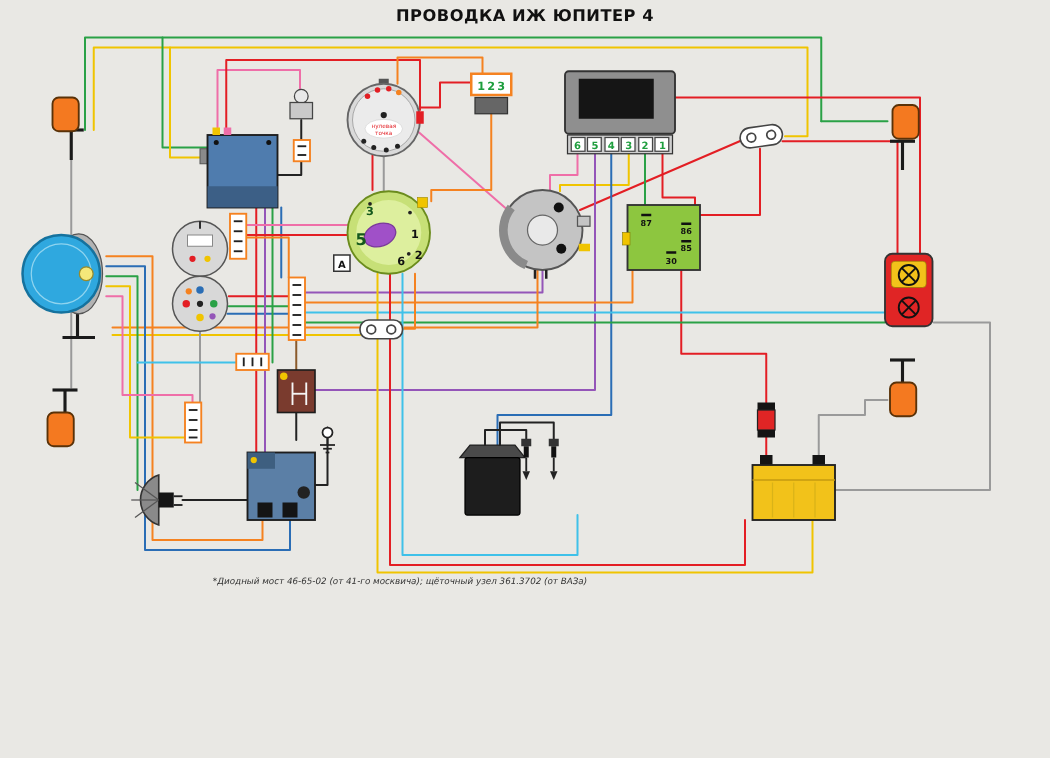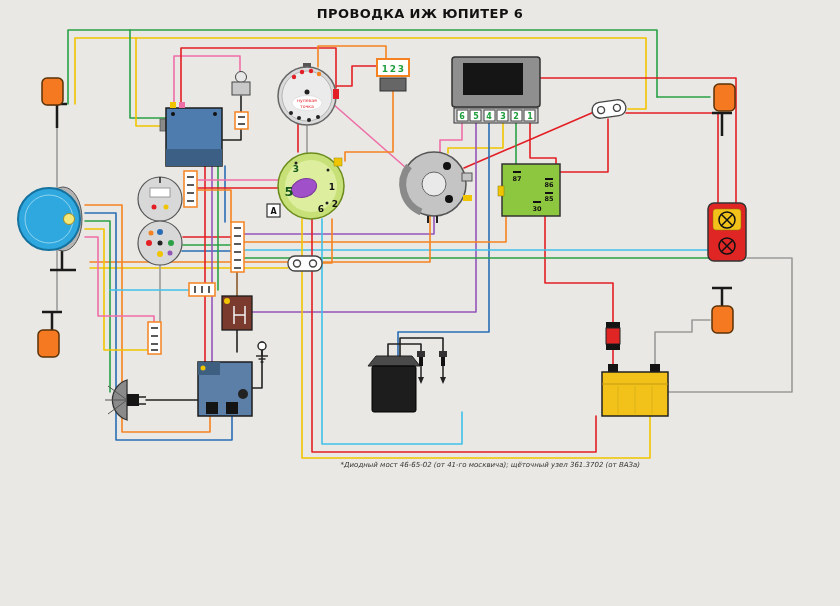--- a/index.html
+++ b/index.html
@@ -8,42 +8,42 @@
   --wire-purple:#9455b8; --wire-brown:#8a5a2b; --wire-gray:#9a9a9a; --wire-black:#222222;
   --turn-signal:#f47920; --headlight-lens:#2fa8df; --battery-body:#f2c21a; --tail-light:#e02525;
   --relay-body:#8dc63f; --switch-face:#c7e077; --switch-knob:#a050c8; --component-blue:#4f7cae;
   --component-steel:#5b7fa6; --coil-brown:#7a3b2e; --pin-green:#1f9e3e; --label-red:#e31e24;
 }
 html,body{margin:0;padding:0}
 body{width:840px;height:606px;position:relative;overflow:hidden;background:var(--background);
      font-family:"DejaVu Sans",sans-serif}
 .title{position:absolute;top:6px;left:0;width:100%;text-align:center;font-size:13px;
        font-weight:bold;color:#111;letter-spacing:.4px}
-.footnote{position:absolute;top:461px;left:0;width:640px;text-align:right;font-size:7px;
+.footnote{position:absolute;top:461px;left:0;width:640px;text-align:center;font-size:7px;
           font-style:italic;color:#333}
 svg.diagram{position:absolute;left:0;top:0}
 svg text{font-family:"DejaVu Sans",sans-serif}
 .wire{fill:none;stroke-width:1.6;stroke-linejoin:round;stroke-linecap:round}
 .w-red{stroke:var(--wire-red)} .w-green{stroke:var(--wire-green)} .w-yellow{stroke:var(--wire-yellow)}
 .w-orange{stroke:var(--wire-orange)} .w-blue{stroke:var(--wire-blue)} .w-cyan{stroke:var(--wire-cyan)}
 .w-pink{stroke:var(--wire-pink)} .w-purple{stroke:var(--wire-purple)} .w-brown{stroke:var(--wire-brown)}
 .w-gray{stroke:var(--wire-gray)} .w-black{stroke:var(--wire-black)}
 .pin-digit{font-size:8px;font-weight:bold;fill:var(--pin-green);text-anchor:middle}
 .pin-digit-lg{font-size:9px}
 .sw-digit{font-size:9px;font-weight:bold;fill:#14581c;text-anchor:middle}
 .sw-digit-big{font-size:13px}
 .sw-dark{fill:#111}
 .relay-digit{font-size:6.5px;font-weight:bold;fill:#111;text-anchor:middle}
 .speedo-label{font-size:4.6px;fill:var(--label-red);text-anchor:middle}
 .amp{font-size:8px;font-weight:bold;fill:#111;text-anchor:middle}
 </style>
 </head>
 <body>
 
-<div class="title">ПРОВОДКА ИЖ ЮПИТЕР 6</div>
+<div class="title">ПРОВОДКА ИЖ ЮПИТЕР 4</div>
 
 <svg class="diagram" width="840" height="606" viewBox="0 0 840 606">
 
   <g>
     <polyline class="wire w-green" points="68,104 68,30 657,30 657,97"></polyline>
     <polyline class="wire w-green" points="710,97 657,97"></polyline>
     <polyline class="wire w-yellow" points="75,104 75,38 646,38 646,109 628,109"></polyline>
     <polyline class="wire w-red" points="540,78 736,78 736,203"></polyline>
     <polyline class="wire w-red" points="626,113 718,113 718,203"></polyline>
     <polyline class="wire w-red" points="608,119 608,172 560,172"></polyline>

